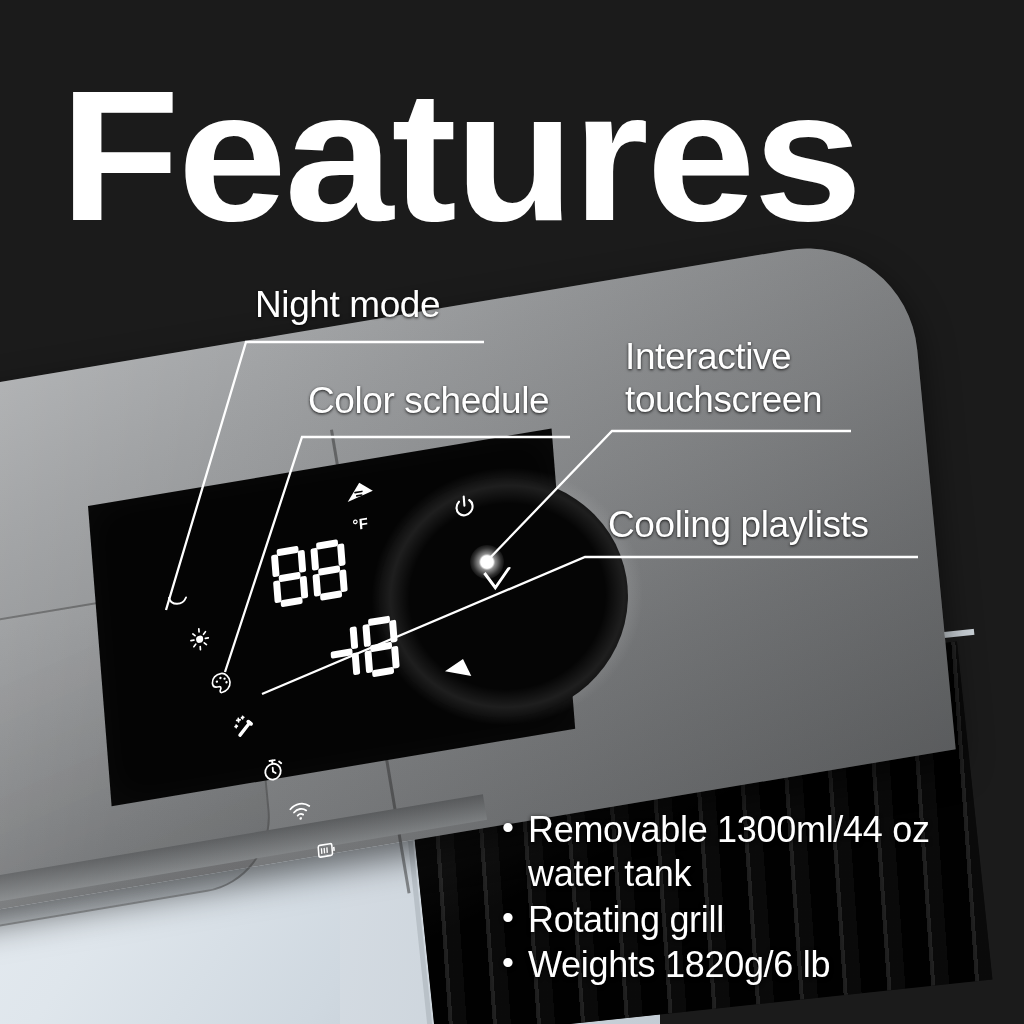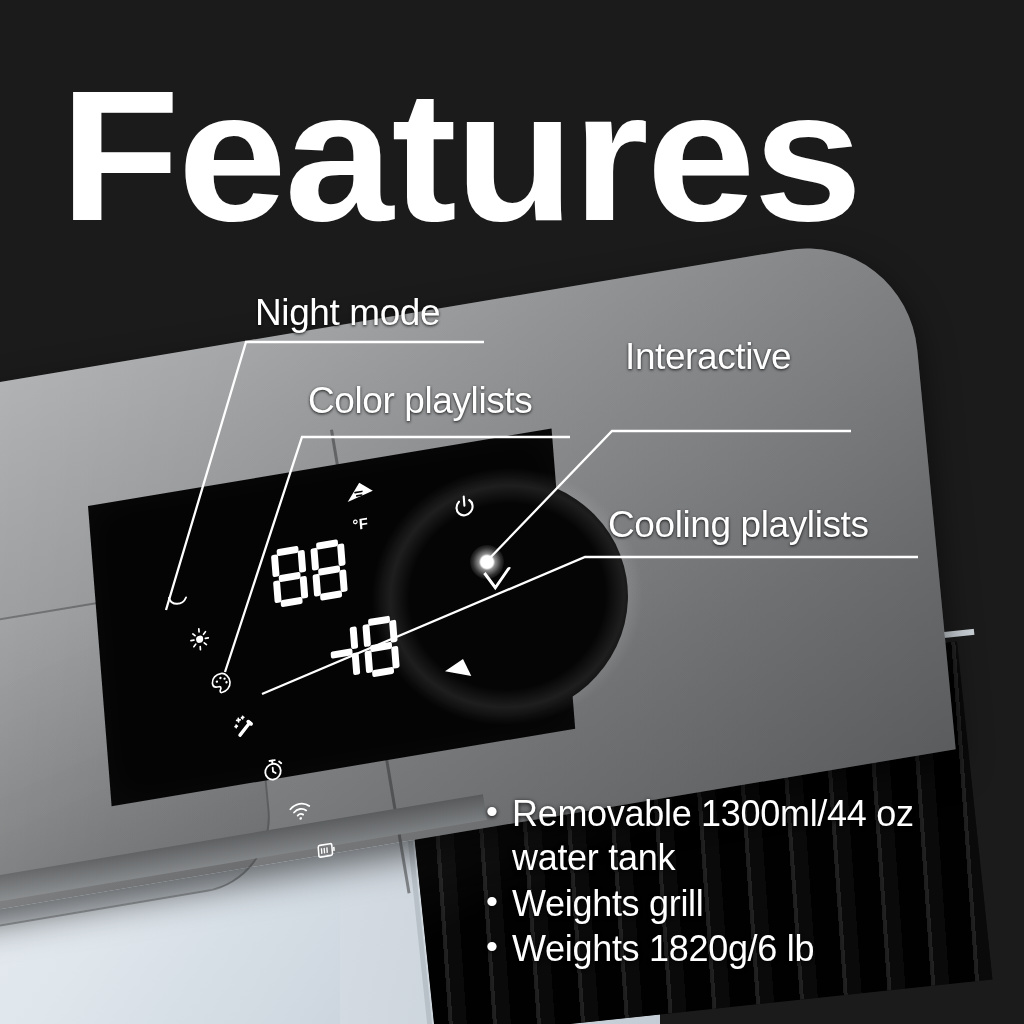--- a/index.html
+++ b/index.html
@@ -250,21 +250,21 @@
   #bullets {
     position: absolute;
     left: 486px; top: 792px;
     width: 500px;
     color: #fff;
     font-size: 36px;
     line-height: 1.23;
     letter-spacing: -0.3px;
     text-shadow: 0 1px 4px rgba(0,0,0,.9);
   }
-  #bullets ul { margin: 0; padding: 0 0 0 26px; list-style: none; }
+  #bullets ul { margin: 16px; padding: 0 0 0 26px; list-style: none; }
   #bullets li { position: relative; margin: 0 0 1px 0; }
   #bullets li::before {
     content: "\2022";
     position: absolute;
     left: -26px; top: -1px;
     font-size: 34px;
   }
 </style>
 </head>
 <body>
@@ -430,29 +430,30 @@
 
         <path d="M918 557 L585 557 L262 694"></path>
       </g>
     </svg>
 
     <span class="hotspot" style="left:470px; top:545px;"></span>
   </div>
 
   <div id="title">Features</div>
 
-  <div class="callout" style="left:255px; top:284px;margin-top:8px;">Night mode</div>
-
-  <div class="callout" style="left:308px; top:380px;">Color playlists</div>
+  <div class="callout" style="left:255px; top:284px;">Night mode</div>
+
+  <div class="callout" style="left:308px; top:380px;">Color schedule</div>
 
   <div class="callout" style="left:625px; top:336px;">Interactive</div>
+  <div class="callout" style="left:625px; top:379px;">touchscreen</div>
 
   <div class="callout" style="left:608px; top:504px;">Cooling playlists</div>
 
   <div id="bullets">
     <ul>
       <li>Removable 1300ml/44 oz water tank</li>
-      <li>Weights grill</li>
+      <li>Rotating grill</li>
       <li>Weights 1820g/6 lb</li>
     </ul>
   </div>
 
 </div>
 
 </body></html>

